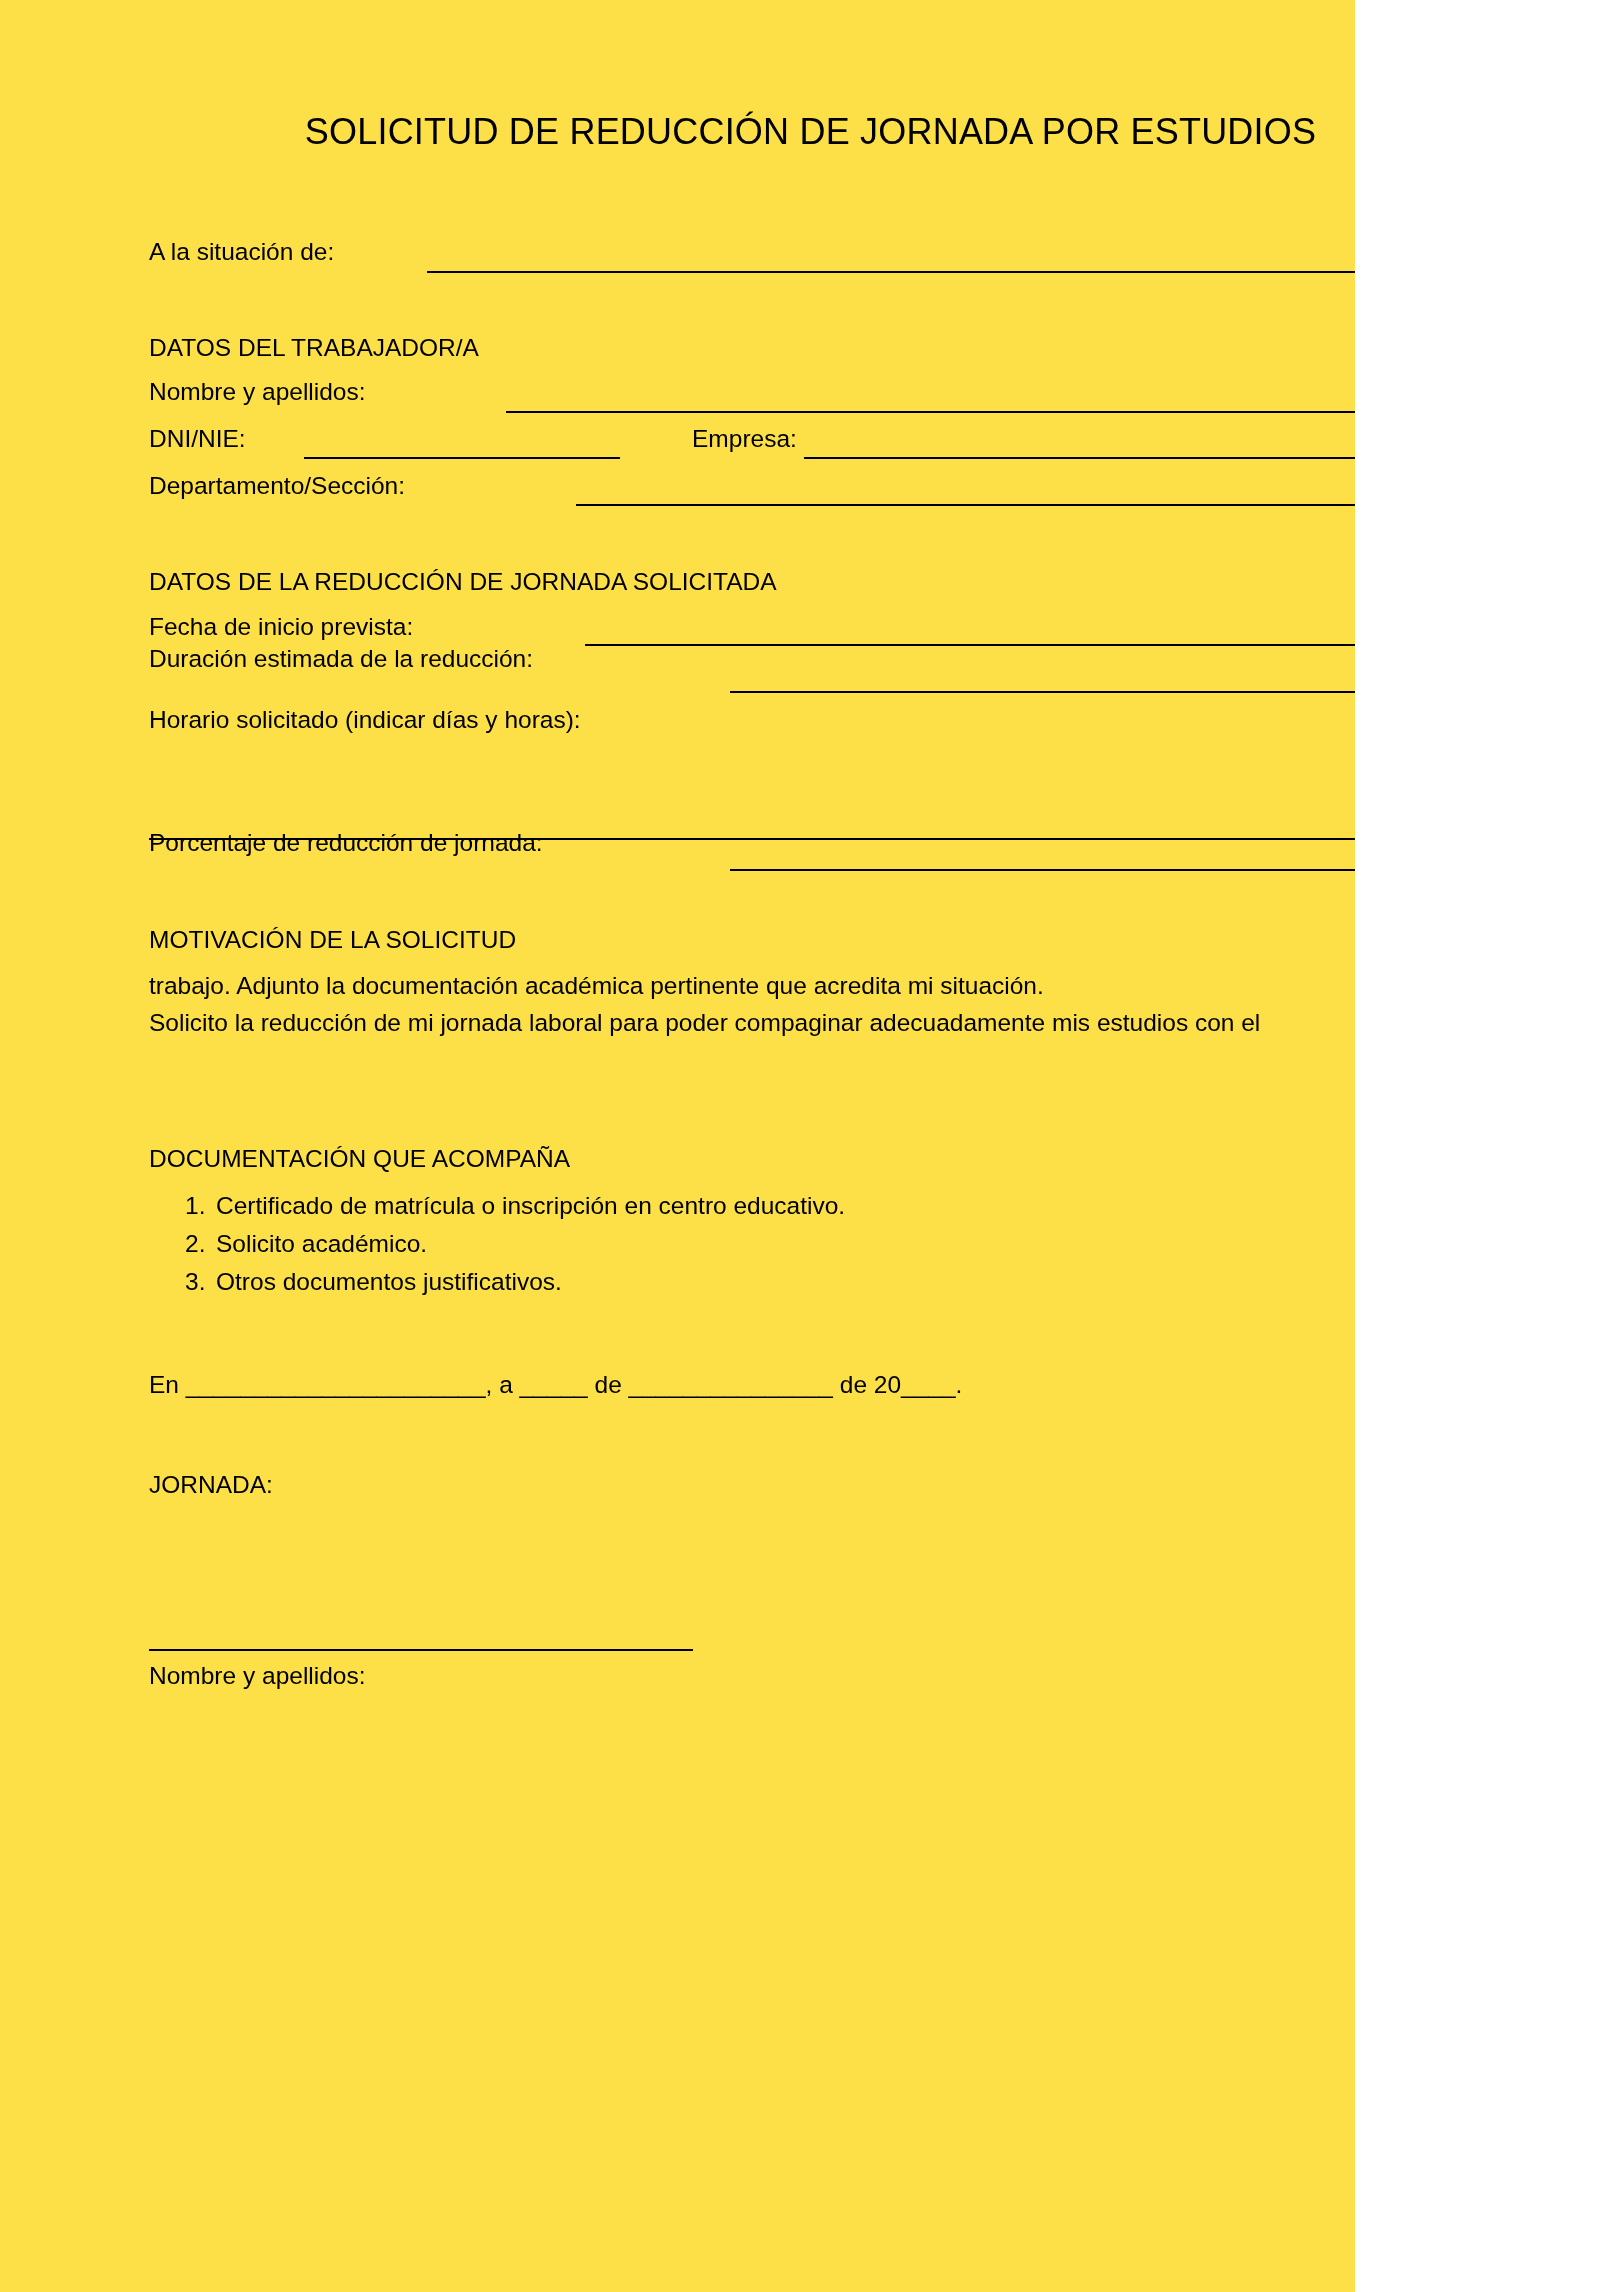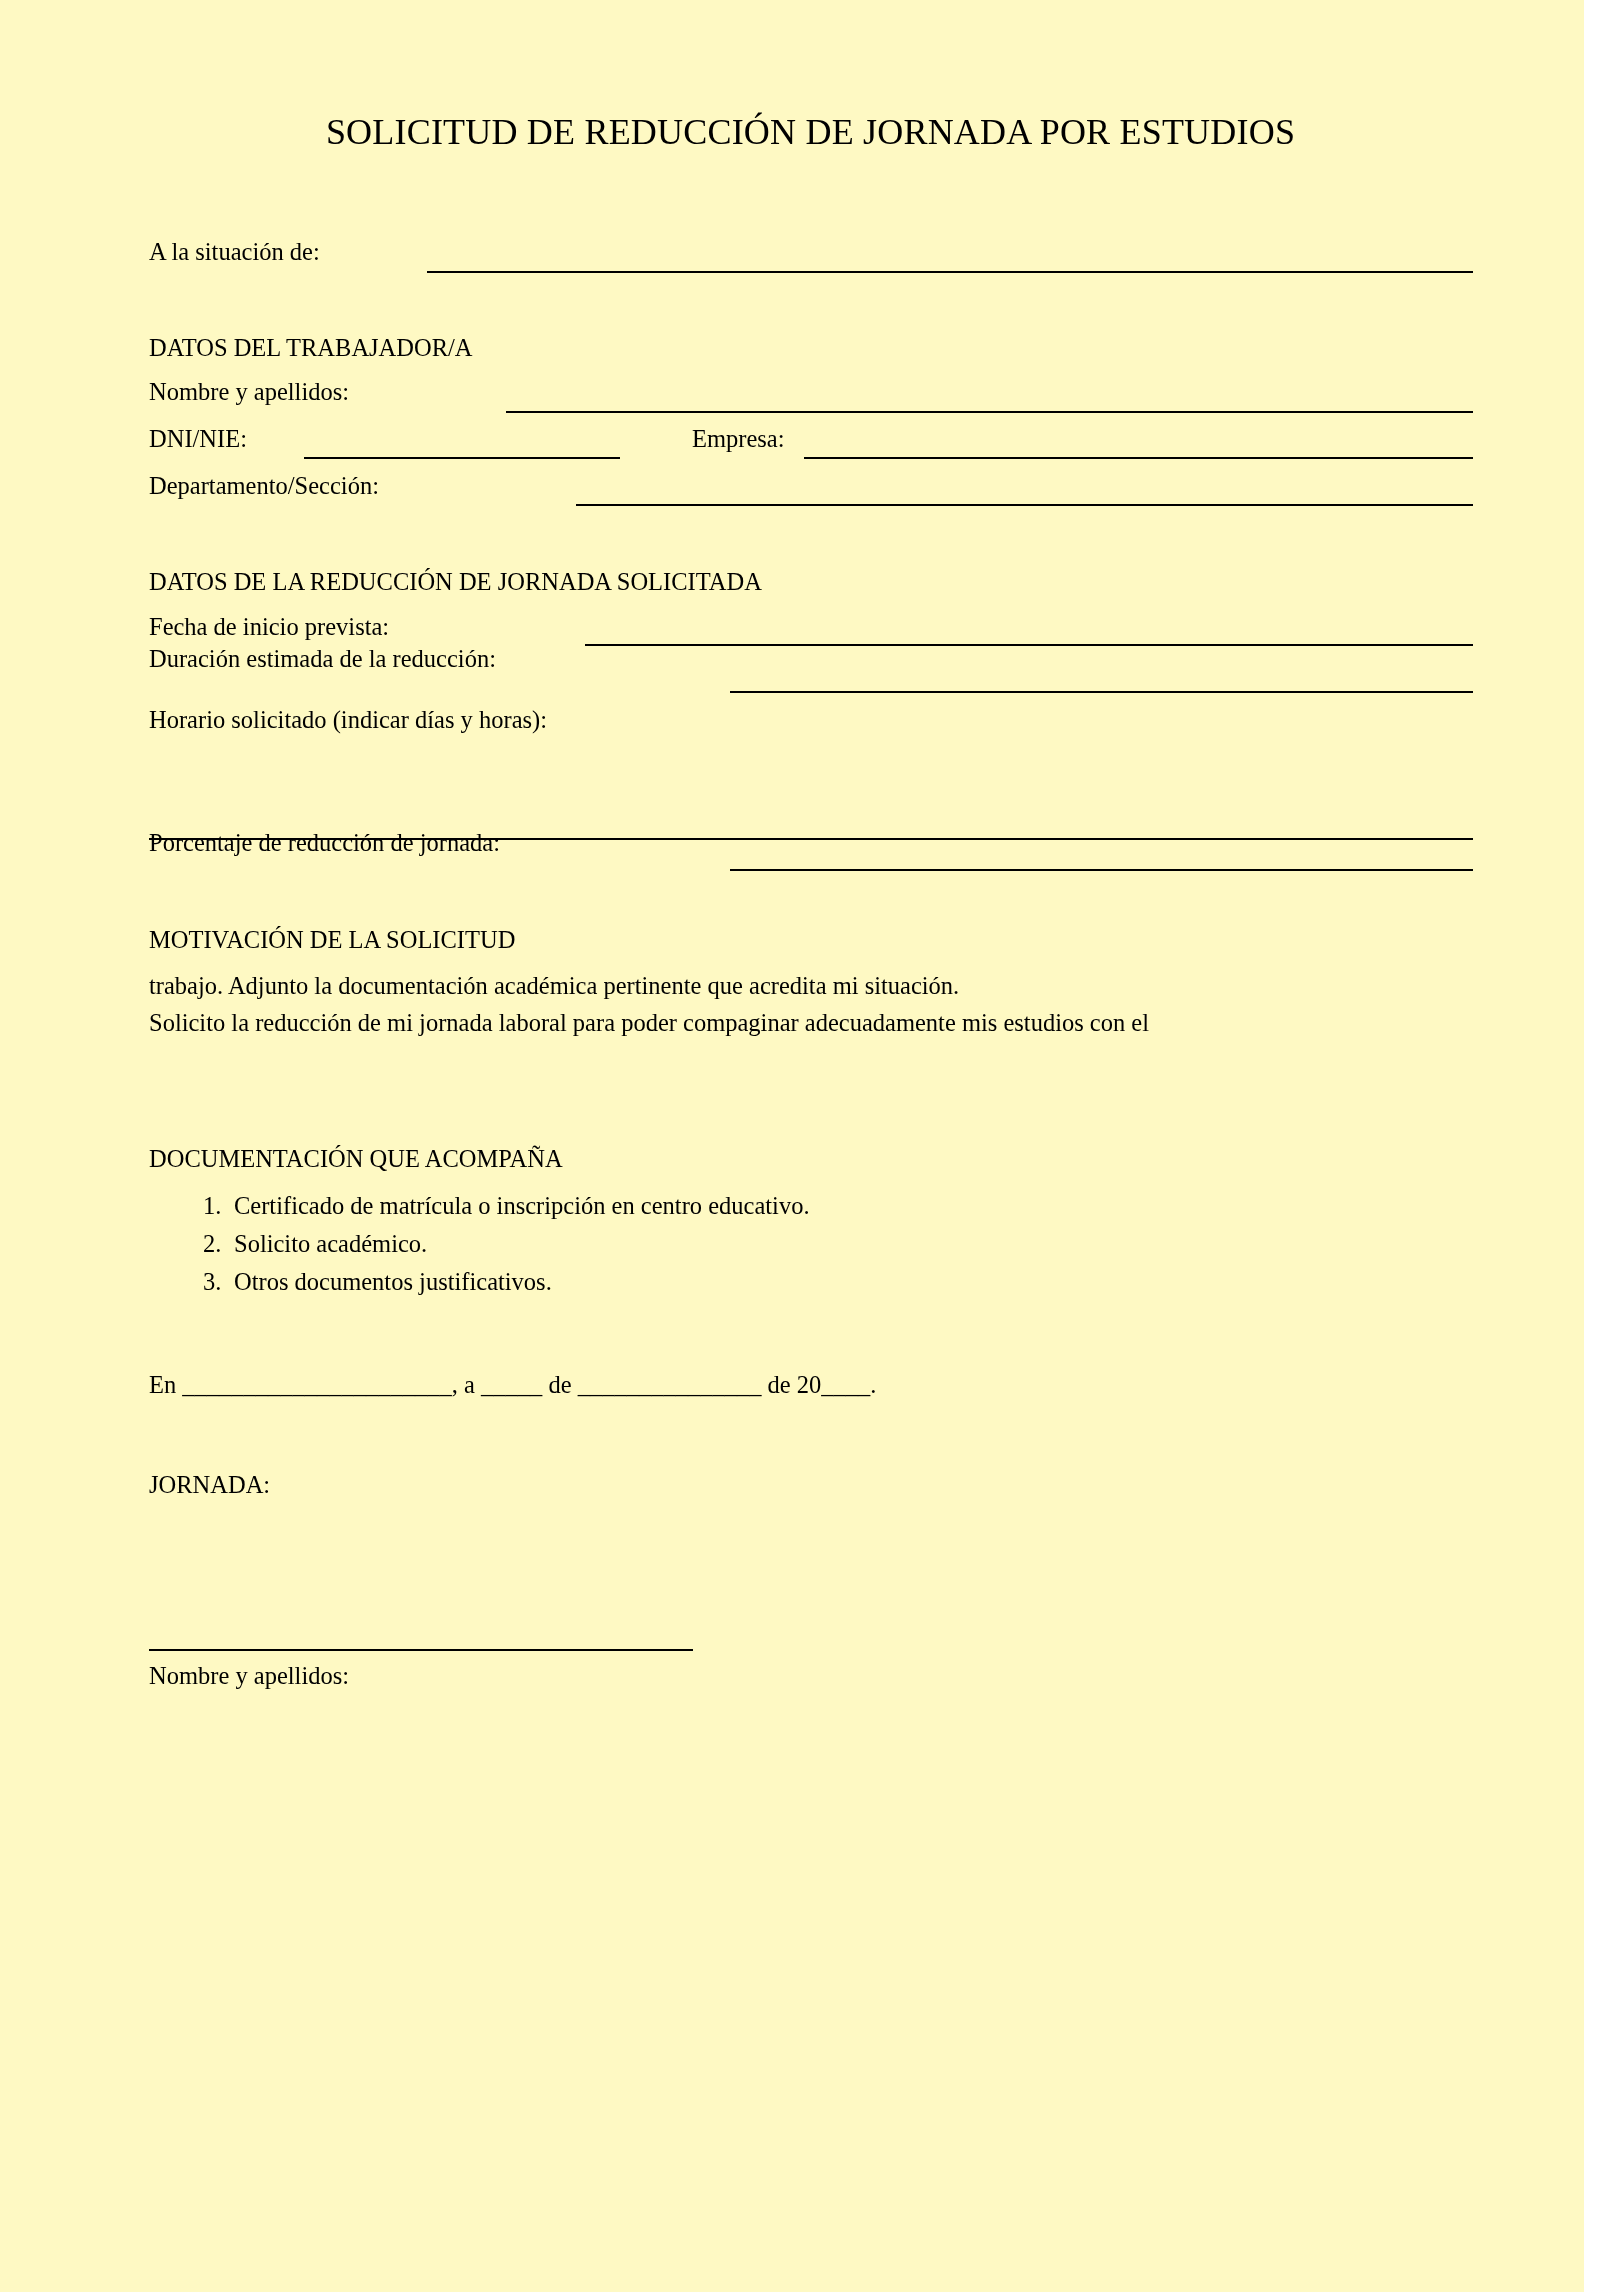--- a/index.html
+++ b/index.html
@@ -6,25 +6,24 @@
     margin: 0;
     padding: 0;
     background: #ffffff;
   }
   body {
     font-family: "Liberation Sans", sans-serif;
     color: #000000;
   }
   .page {
     position: relative;
-    width: 1584px;
+    width: 1355px;
     height: 2293px;
-    background: #fef9c3;
+    background: #fde047;
     overflow: hidden;
-    font-family: Liberation Serif, serif;
   }
 
   
   .doc-title {
     position: absolute;
     left: 0;
     top: 111px;
     width: 1621px;
     text-align: center;
     font-size: 36px;
@@ -133,21 +132,21 @@
 
   <div class="section-head" style="left:149px; top:923px;">MOTIVACIÓN DE LA SOLICITUD</div>
 
   <div class="para" style="left:149px; top:967px; width:1333px;">
     <div>trabajo. Adjunto la documentación académica pertinente que acredita mi situación.</div>
     <div>Solicito la reducción de mi jornada laboral para poder compaginar adecuadamente mis estudios con el</div>
   </div>
 
   <div class="section-head" style="left:149px; top:1142px;">DOCUMENTACIÓN QUE ACOMPAÑA</div>
 
-  <ol class="doc-list" style="left:203px; top:1187px;">
+  <ol class="doc-list" style="left:185px; top:1187px;">
     <li>
       <span class="li-num">1.</span><span>Certificado de matrícula o inscripción en centro educativo.</span>
     </li>
     <li>
       <span class="li-num">2.</span><span>Solicito académico.</span>
     </li>
     <li>
       <span class="li-num">3.</span><span>Otros documentos justificativos.</span>
     </li>
   </ol>

